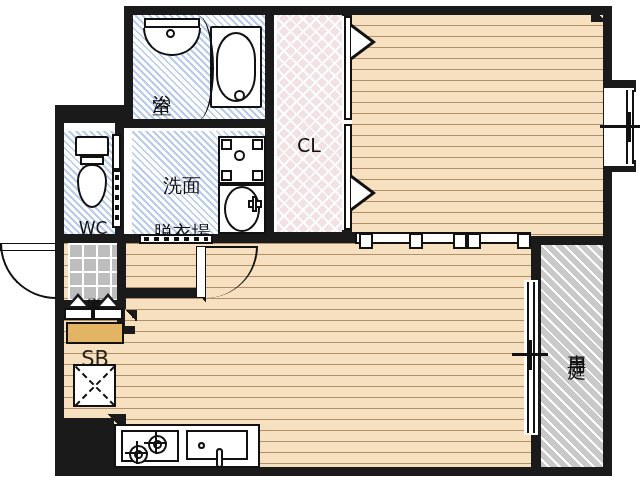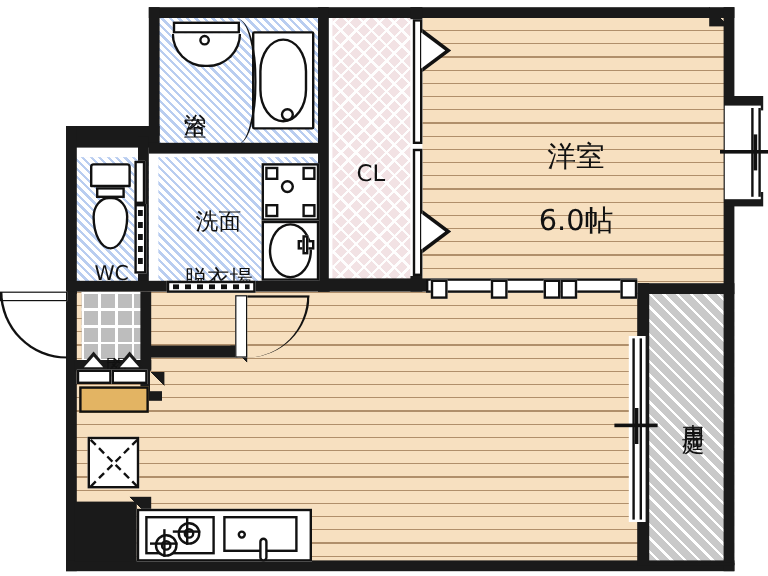--- a/index.html
+++ b/index.html
@@ -215,24 +215,20 @@
   <div class="abs wall" style="left:125px; top:288px; width:73px; height:10px;"></div>
   <div class="abs corner-diag" style="left:192px; top:288px; width:14px; height:14px;
               background: linear-gradient(to bottom left, #1a1a1a 50%, rgba(0,0,0,0) 50%);"></div>
   <div class="abs corner-diag" style="left:125px; top:310px; width:12px; height:12px;
               background: linear-gradient(to bottom left, #1a1a1a 50%, rgba(0,0,0,0) 50%);"></div>
 
   <div class="abs wall" style="left:531px; top:236px; width:10px; height:235px;"></div>
   <div class="abs wall" style="left:531px; top:236px; width:81px; height:9px;"></div>
   <div class="abs thinwall" style="left:540px; top:469px; width:72px; height:2px;"></div>
 
-  <div class="abs label lbl-room" style="left:400px; top:90px; width:160px;">
-    <span>洋室</span><br>
-    <span>6.0帖</span>
-  </div>
 
   <div class="abs label lbl-room" style="left:250px; top:325px; width:160px;">
     <br>
   </div>
 
   <div class="abs label lbl-small" style="left:278px; top:114px; width:62px;">
     <span>CL</span>
   </div>
 
   <div class="abs label lbl-small" style="left:137px; top:44px; width:50px;">
@@ -360,20 +356,23 @@
               border-bottom:13px solid #1a1a1a;"></div>
   <div class="abs" style="left:100px; top:297px; width:0; height:0;
               border-left:8px solid transparent;
               border-right:8px solid transparent;
               border-bottom:9px solid #ffffff;"></div>
   <div class="abs" style="left:64px; top:308px; width:29px; height:12px; background:#fff; border:2px solid #111;"></div>
   <div class="abs" style="left:93px; top:308px; width:30px; height:12px; background:#fff; border:2px solid #111;"></div>
 
   <div class="abs sb-box" style="left:66px; top:322px; width:58px; height:22px;">
   </div>
+  <div class="abs label lbl-sb" style="left:66px; top:324px; width:58px;">
+    <span>SB</span>
+  </div>
 
   <div class="abs door-leaf" style="left:196px; top:246px; width:10px; height:52px;"></div>
   <div class="abs door-arc" style="left:206px; top:246px; width:52px; height:52px;
               border-top:2.5px solid #111;
               border-right:2.5px solid #111;
               border-bottom:none; border-left:none;
               border-radius:0 0 100% 0;"></div>
 
   <div class="abs xbox" style="left:73px; top:364px; width:43px; height:43px;"></div>
 

